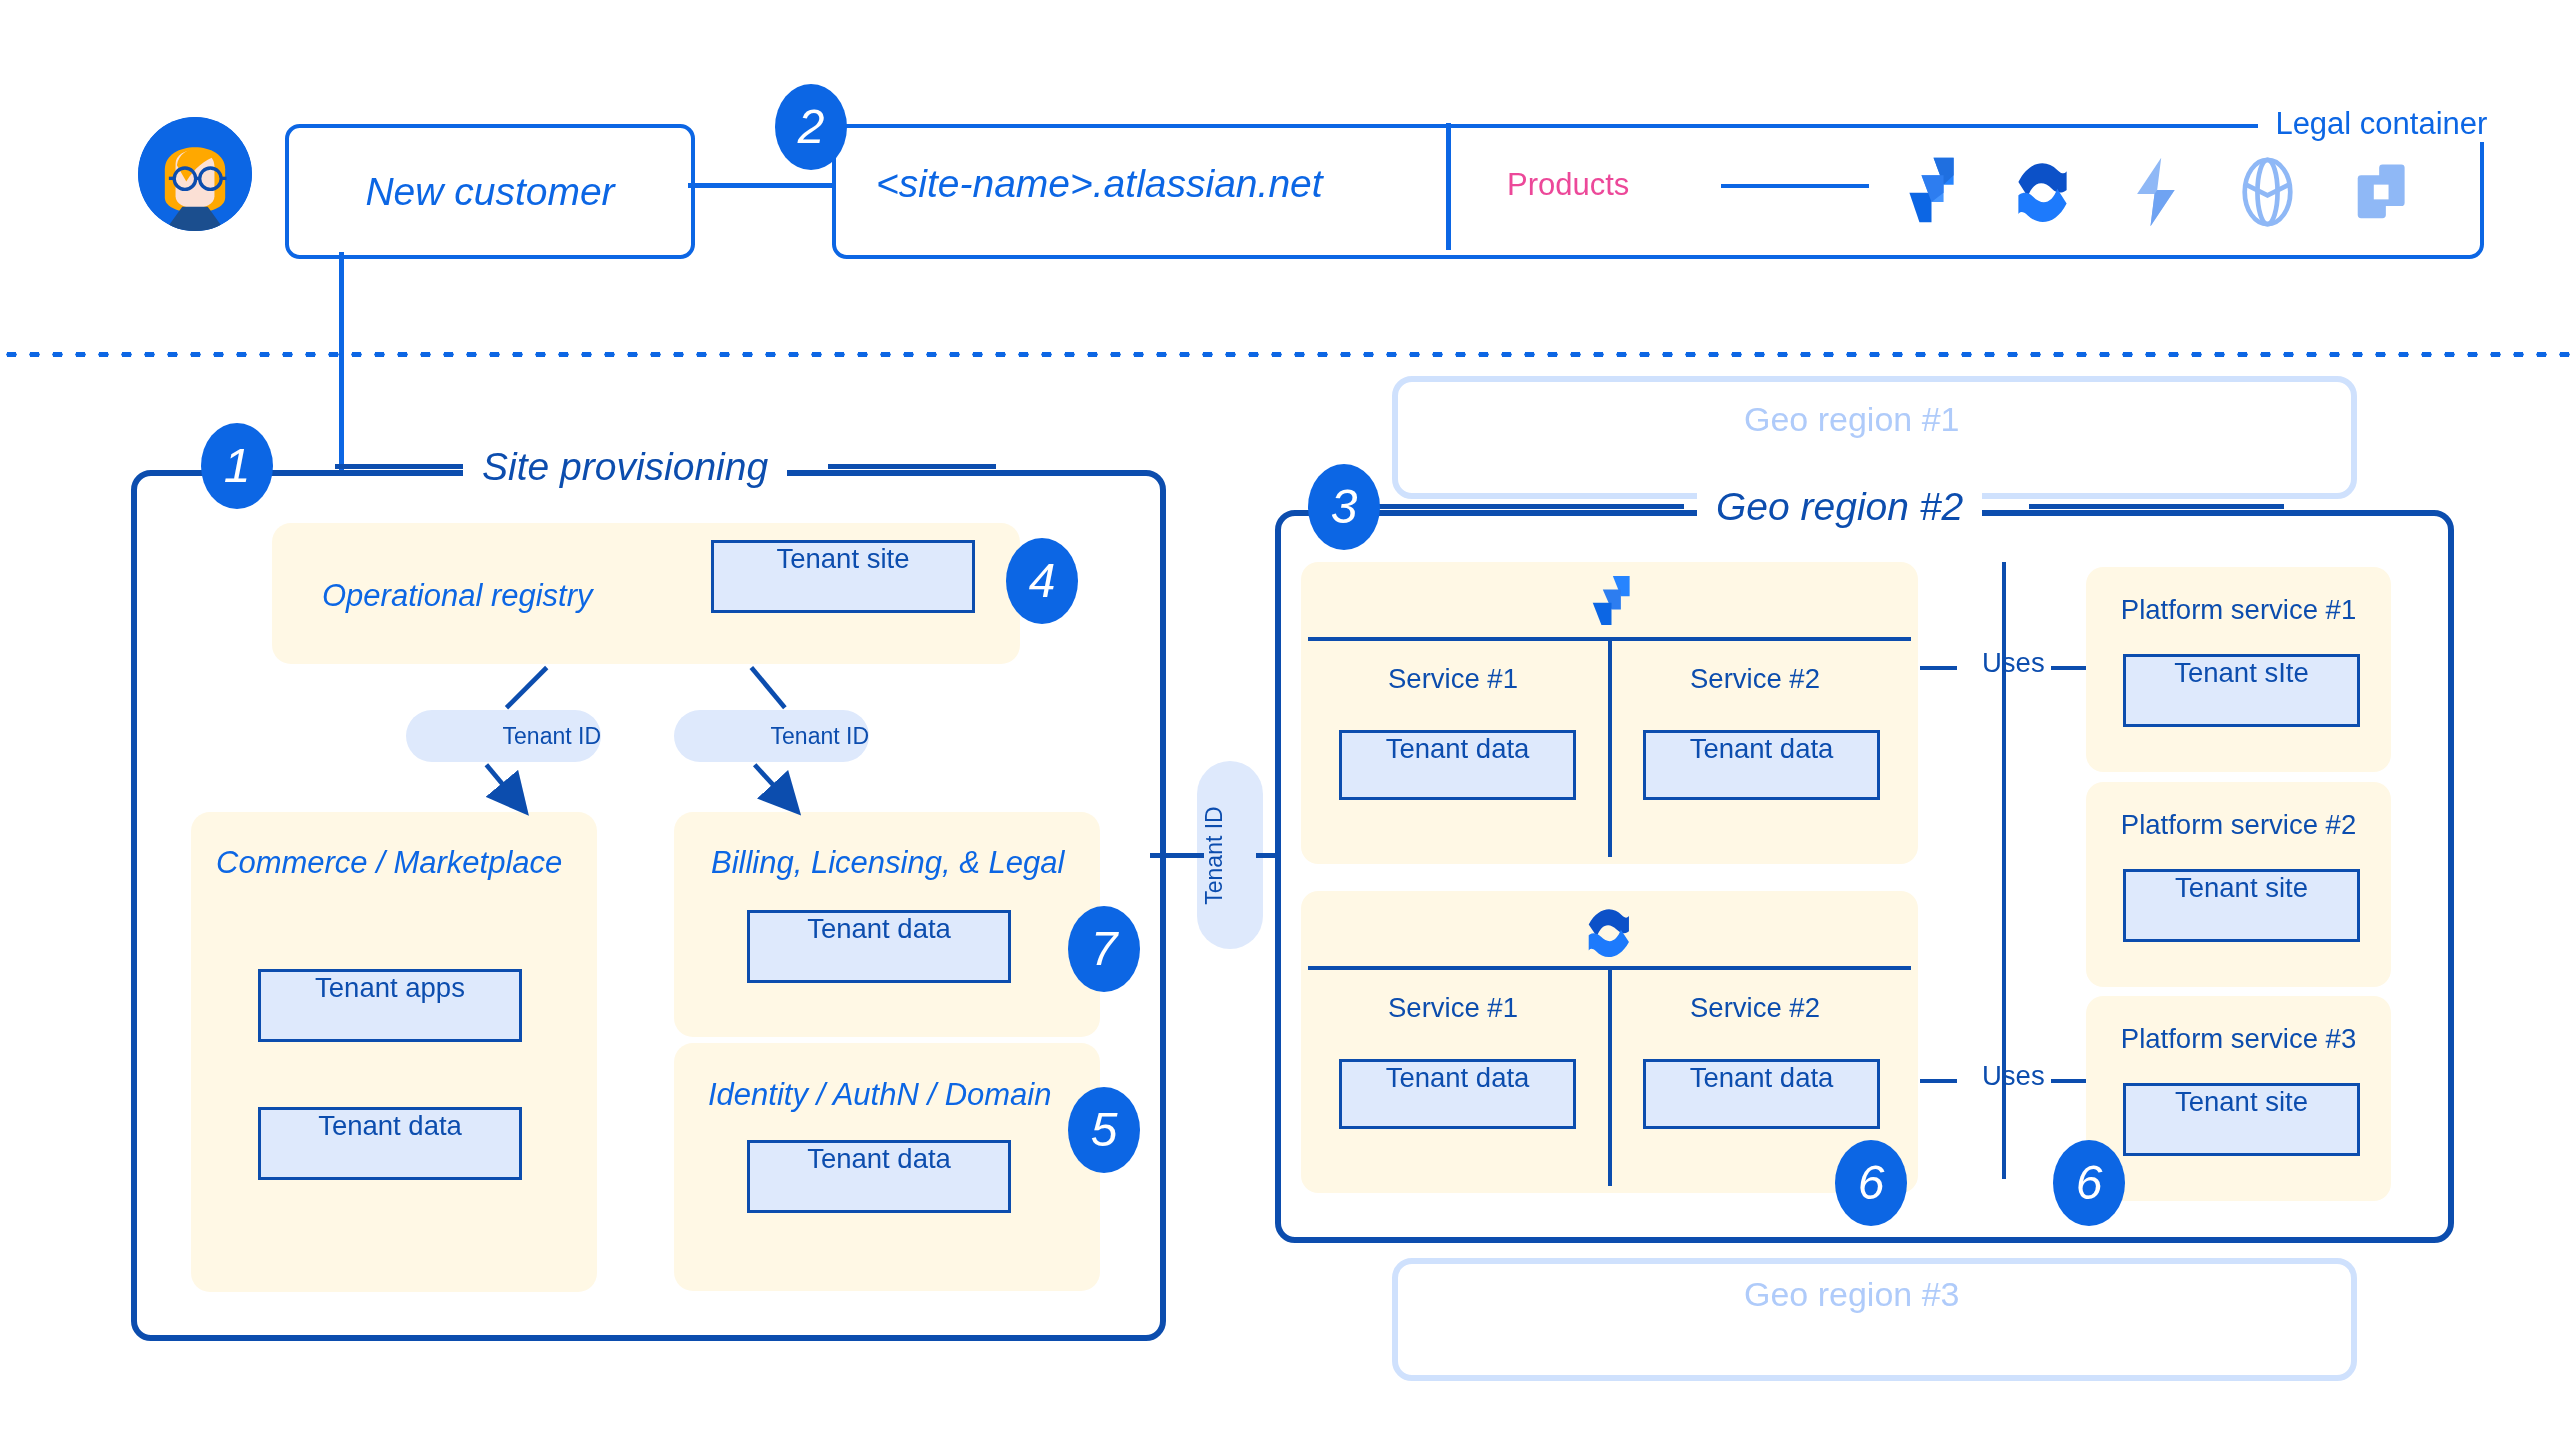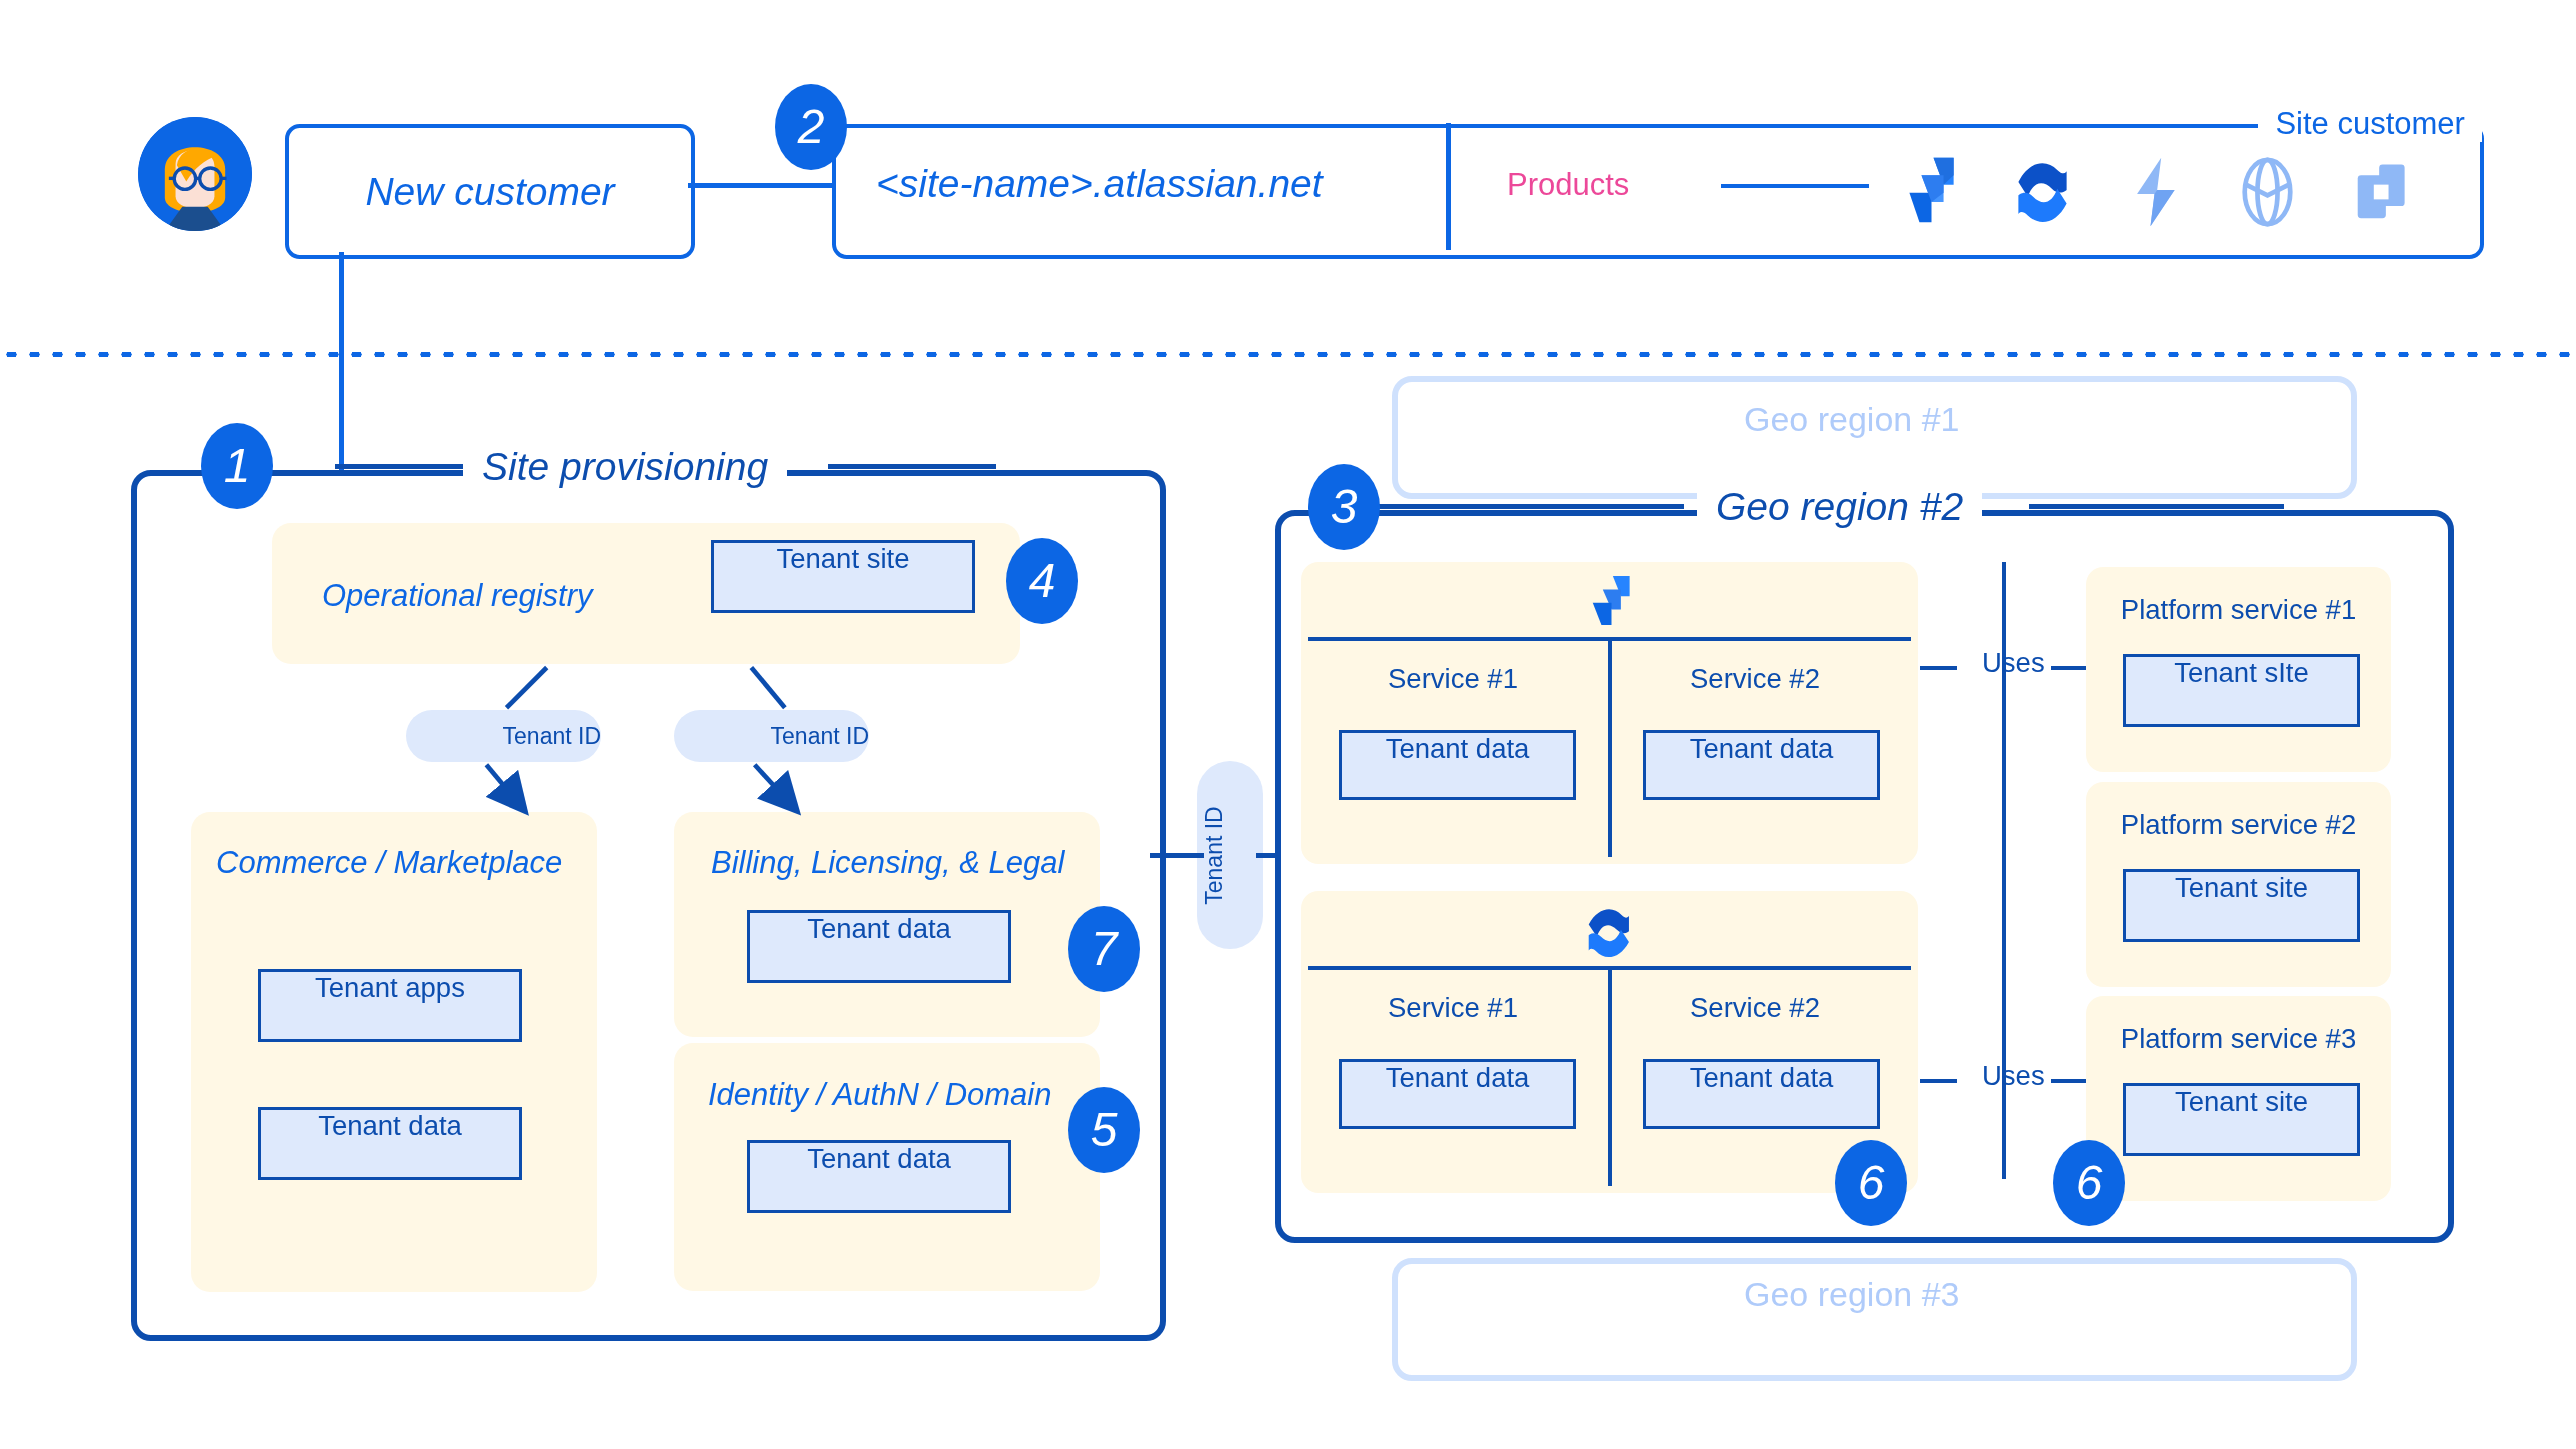--- a/index.html
+++ b/index.html
@@ -113,21 +113,21 @@
   </div>
 
   <div id="customer-box">
     <span>New customer</span>
   </div>
 
   <div id="conn-cust-site"></div>
   <div id="conn-cust-down"></div>
 
   <div id="site-box">
-    <div id="site-container-cap">Site customer</div>
+    <div id="site-container-cap">Legal container</div>
     <div id="site-name">&lt;site-name&gt;.atlassian.net</div>
     <div id="site-divider"></div>
     <div id="products-lbl">Products</div>
     <div id="products-rule"></div>
 
     <div class="prod-icon" style="left:1060px;">
       <svg viewBox="0 0 100 110" width="67" height="74">
         <path d="M56 4 L86 4 L86 44 L71 44 Z" fill="#2684FF"></path>
         <path d="M38 30 L71 30 L71 70 L53 70 Z" fill="#2684FF" opacity=".85"></path>
         <path d="M20 56 L53 56 L53 100 L35 100 Z" fill="#0C66E4"></path>

